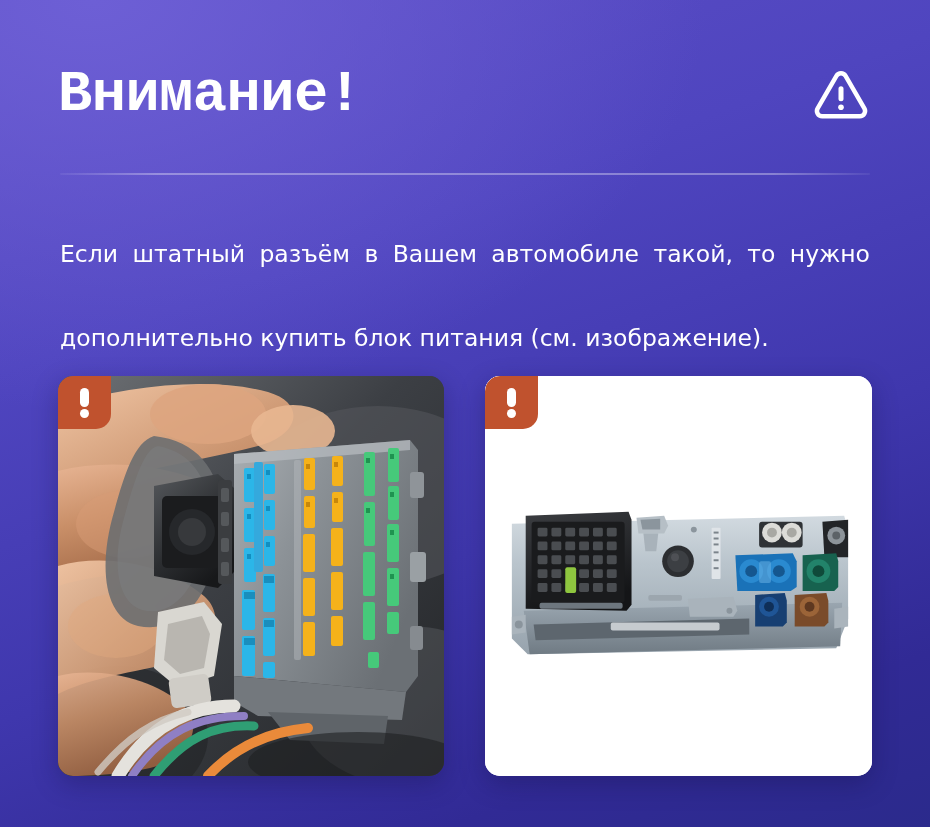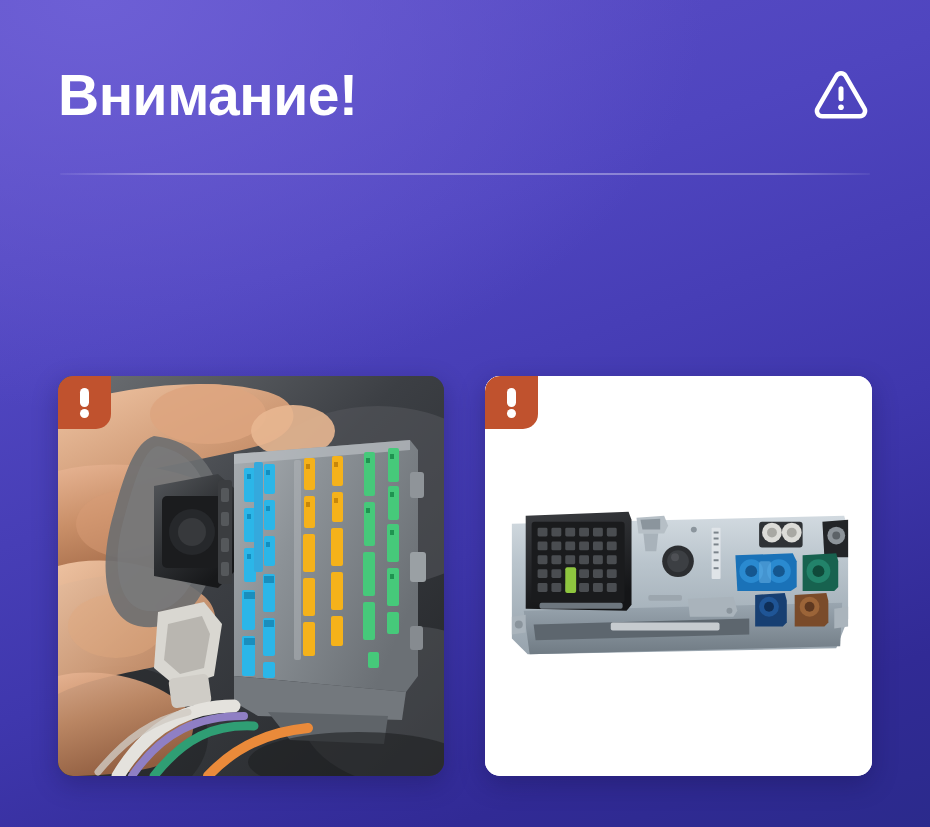--- a/index.html
+++ b/index.html
@@ -16,21 +16,21 @@
     overflow:hidden;
   }
   
   .header{
     position:absolute;left:58px;top:48px;right:58px;height:96px;
     display:flex;align-items:center;justify-content:space-between;
   }
   .title{
     color:#ffffff;font-size:57px;line-height:1.05;font-weight:700;
     letter-spacing:-0.5px;margin:0;white-space:nowrap;
-    font-family:Liberation Sans, sans-serif;
+    font-family:Liberation Mono, monospace;
   }
   .warn-icon{width:62px;height:62px;flex:0 0 auto;display:block;}
   .divider{
     position:absolute;left:60px;right:60px;top:173px;height:2px;
     background:linear-gradient(90deg,rgba(255,255,255,.06),rgba(255,255,255,.34) 12%,rgba(255,255,255,.34) 88%,rgba(255,255,255,.06));
     border-radius:2px;
   }
   
   .copy{
     position:absolute;left:60px;top:233px;width:810px;
@@ -81,20 +81,24 @@
       <svg class="ph-svg" viewBox="0 0 64 64" fill="none" aria-hidden="true">
         <path d="M32 8.5c1.9 0 3.7 1 4.7 2.7l19.4 33.6c2.1 3.6-.5 8.2-4.7 8.2H12.6c-4.2 0-6.8-4.6-4.7-8.2L27.3 11.2c1-1.7 2.8-2.7 4.7-2.7z" stroke="#ffffff" stroke-width="4.6" stroke-linejoin="round"></path>
         <rect x="29.4" y="22" width="5.2" height="15.5" rx="2.6" fill="#ffffff"></rect>
         <circle cx="32" cy="43.6" r="2.9" fill="#ffffff"></circle>
       </svg>
     </span>
   </div>
 
   <div class="divider"></div>
 
+  <div class="copy">
+    <span class="l1">Если штатный разъём в Вашем автомобиле такой, то нужно</span>
+    <span class="l2">дополнительно купить блок питания (см. изображение).</span>
+  </div>
 
   <div class="cards">
 
     <div class="card card-left">
       <div class="photo">
         <svg class="ph-svg" viewBox="0 0 386 400" preserveAspectRatio="xMidYMid slice" aria-hidden="true">
           <defs>
             <linearGradient id="bgDark" x1="0" y1="0" x2="1" y2="1">
               <stop offset="0%" stop-color="#6f7276"></stop>
               <stop offset="45%" stop-color="#3c3f44"></stop>

